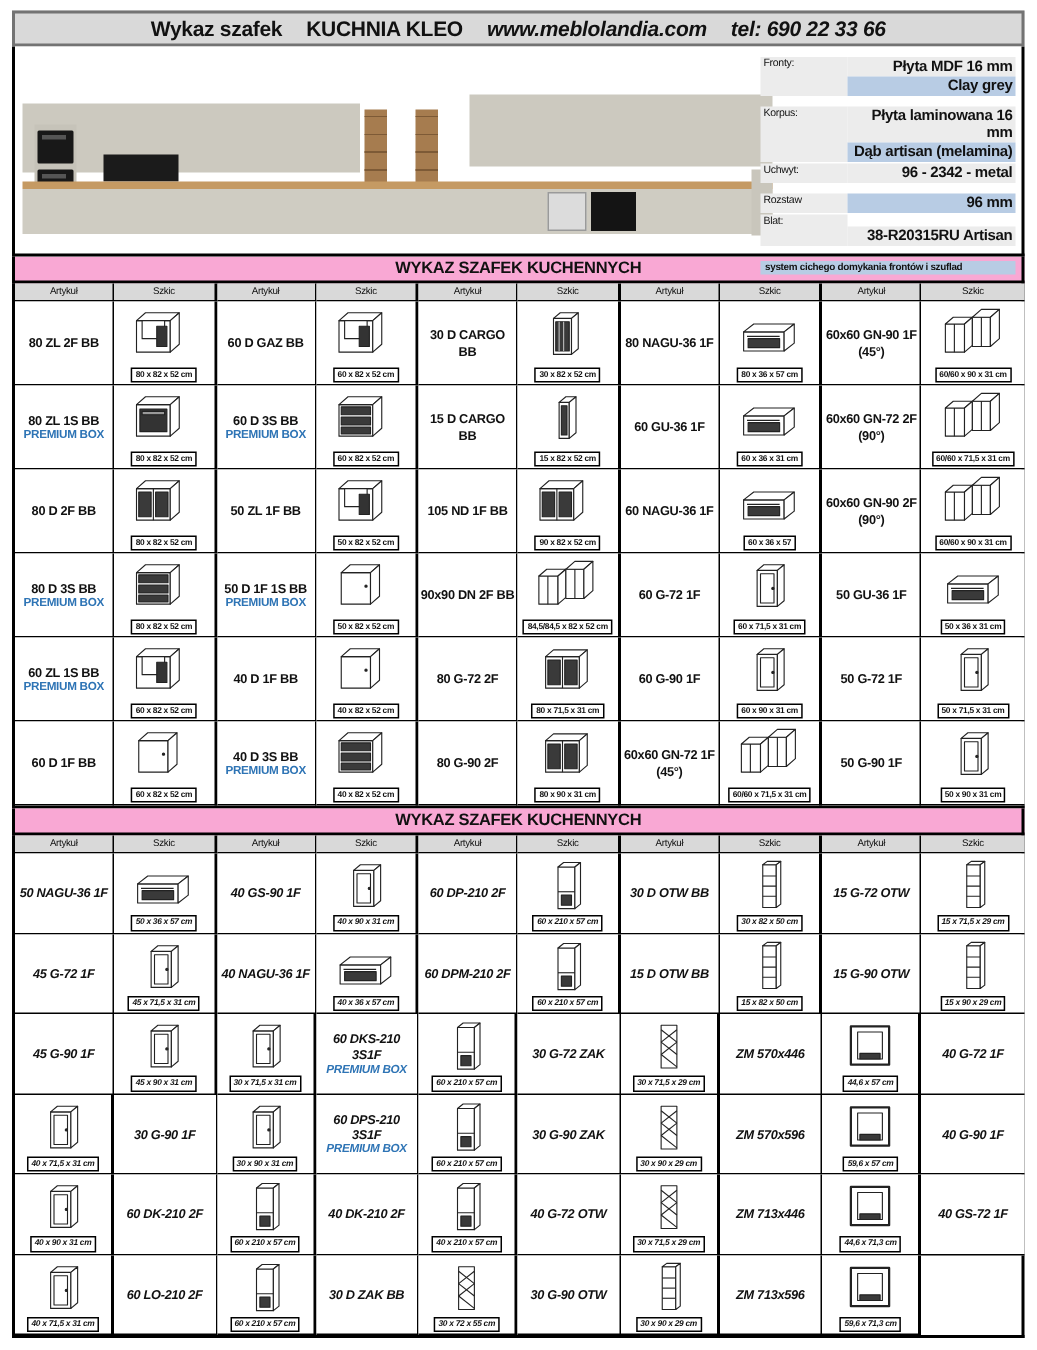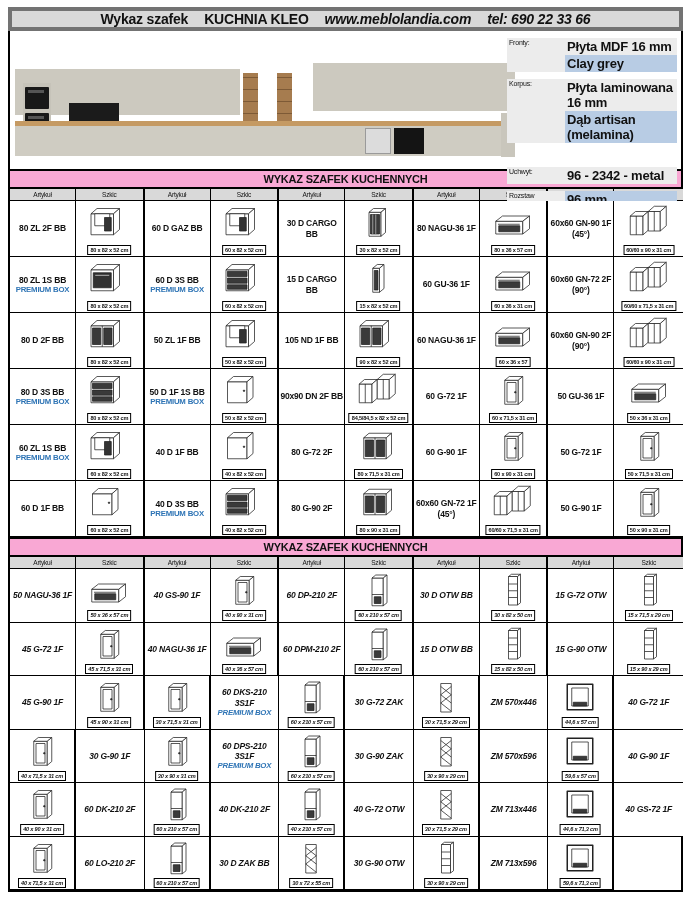--- a/index.html
+++ b/index.html
@@ -5,21 +5,21 @@
   * { box-sizing: border-box; margin: 0; padding: 0; }
   body {
     width: 691px; height: 900px; background: #fff;
     font-family: "Liberation Sans", sans-serif; color: #111;
     letter-spacing: -0.2px; overflow: hidden;
   }
   .page { width: 675px; margin: 7px 8px 0 8px; }
 
   
   .header-bar {
-    border: 4px solid #737373; background: #d9d9d9; height: 24px;
+    border: 2px solid #737373; background: #d9d9d9; height: 24px;
     display: flex; align-items: center; justify-content: center; gap: 16px;
     font-size: 14px;
   }
   .header-bar .t1 { font-weight: 600; }
   .header-bar .t2 { font-weight: 800; }
   .header-bar .t3, .header-bar .t4 { font-weight: 700; font-style: italic; }
 
   
   .top-panel {
     border: 2px solid #000; border-top: none; height: 140px; position: relative; background: #fff;
@@ -39,24 +39,24 @@
   .ks1 { left: 228px; } .ks2 { left: 262px; }
   .kworktop { left: 0; top: 78px; width: 500px; height: 5px; background: #c59a63; }
   .kbase { left: 0; top: 83px; width: 500px; height: 30px; background: #cfccc2; }
   .kdw { left: 350px; top: 85px; width: 26px; height: 26px; background: #dcdcdc; border: 1px solid #9a9a9a; }
   .koven2 { left: 379px; top: 85px; width: 30px; height: 26px; background: #141414; }
   .kend { left: 486px; top: 70px; width: 14px; height: 44px; background: #c9c6bc; }
 
   .specs { position: absolute; right: 4px; top: 7px; width: 170px; font-size: 7px; }
   .spec-row { display: grid; grid-template-columns: 58px 1fr; margin-bottom: 7px; }
   .spec-label { background: #ececec; padding: 1px 2px; }
-  .spec-val { font-weight: 700; font-size: 13px; padding: 1px 2px; }
+  .spec-val { font-weight: 700; font-size: 10px; padding: 1px 2px; text-align: right; }
   .hl-gray { background: #ececec; }
   .hl-blue { background: #b8cce4; }
-  .spec-gap { margin-bottom: 24px; }
+  .spec-gap { margin-bottom: 1px; }
   .spec-note { background: #b8cce4; font-weight: 700; font-size: 6.6px; padding: 1px 3px; margin-top: 10px; }
 
   
   .section-title {
     border: 2px solid #000; border-top: none; background: #f9a8d4;
     text-align: center; font-weight: 800; font-size: 11px; padding: 2px 0;
   }
   .grid {
     border: 2px solid #000; border-top: none;
     display: grid; grid-template-columns: repeat(5, 66px 68.6px);

